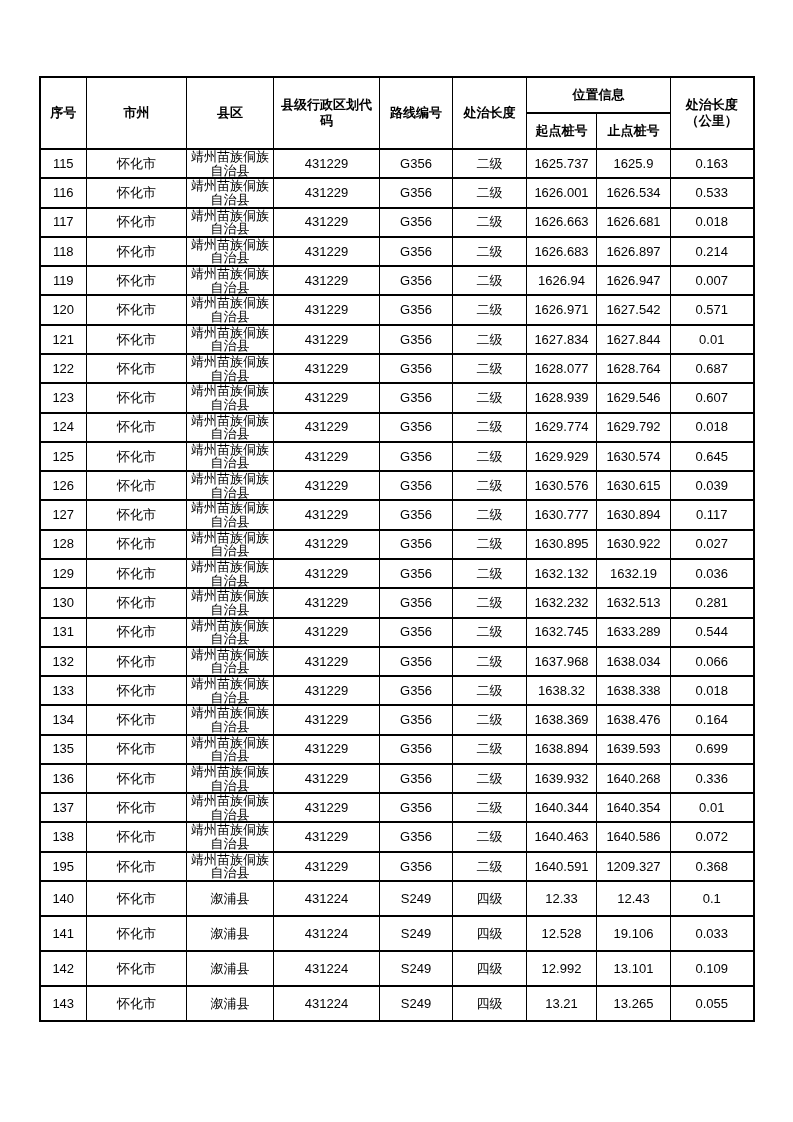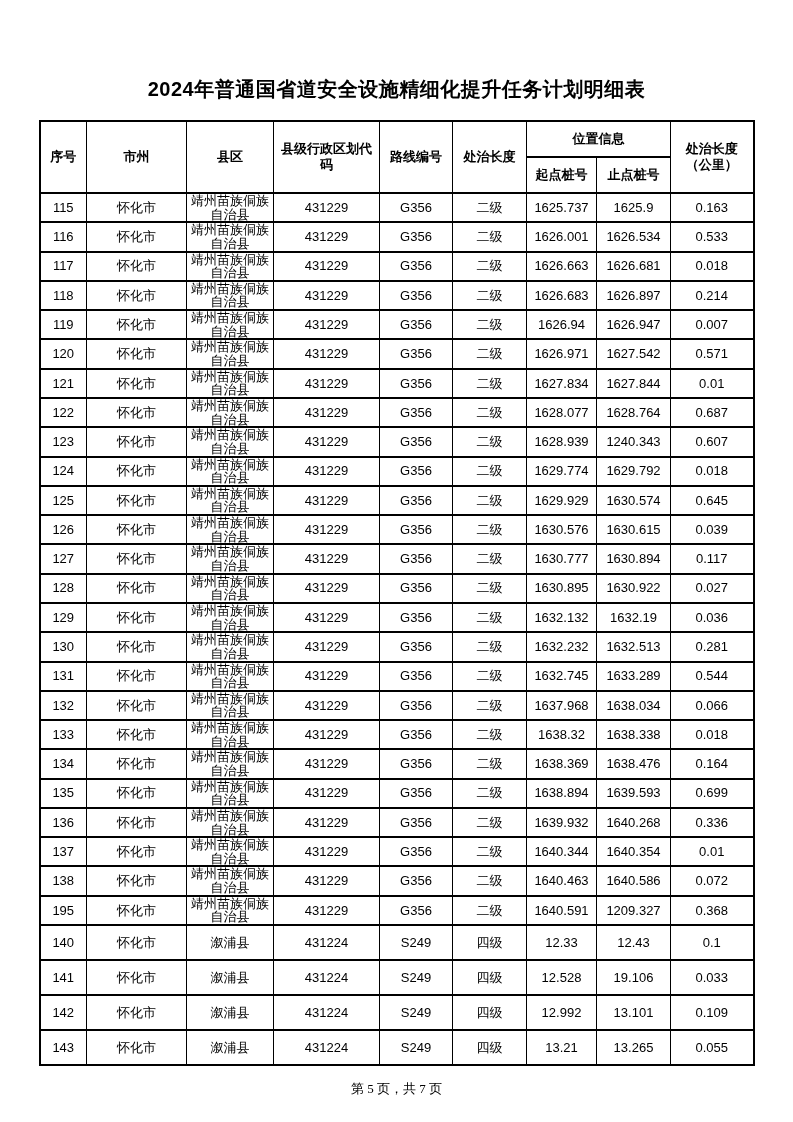--- a/index.html
+++ b/index.html
@@ -67,21 +67,20 @@
     text-align: center;
     font-family: "Liberation Serif", "DejaVu Serif", serif;
     font-size: 13px;
   }
 </style>
 </head>
 <body>
 
 <div class="page">
 
-  <h1 class="title">2024年普通国省道安全设施精细化提升任务计划明细表</h1>
 
   <table class="task-table">
     <colgroup>
       <col style="width:47px">
       <col style="width:100px">
       <col style="width:87px">
       <col style="width:106px">
       <col style="width:73px">
       <col style="width:74px">
       <col style="width:70px">
@@ -195,21 +194,21 @@
           <td>0.687</td>
         </tr>
         <tr>
           <td>123</td>
           <td>怀化市</td>
           <td>靖州苗族侗族自治县</td>
           <td>431229</td>
           <td>G356</td>
           <td>二级</td>
           <td>1628.939</td>
-          <td>1240.343</td>
+          <td>1629.546</td>
           <td>0.607</td>
         </tr>
         <tr>
           <td>124</td>
           <td>怀化市</td>
           <td>靖州苗族侗族自治县</td>
           <td>431229</td>
           <td>G356</td>
           <td>二级</td>
           <td>1629.774</td>
@@ -421,15 +420,14 @@
           <td>431224</td>
           <td>S249</td>
           <td>四级</td>
           <td>13.21</td>
           <td>13.265</td>
           <td>0.055</td>
         </tr>
       </tbody>
   </table>
 
-  <div class="footer">第 5 页，共 7 页</div>
 
 </div>
 
 </body></html>

